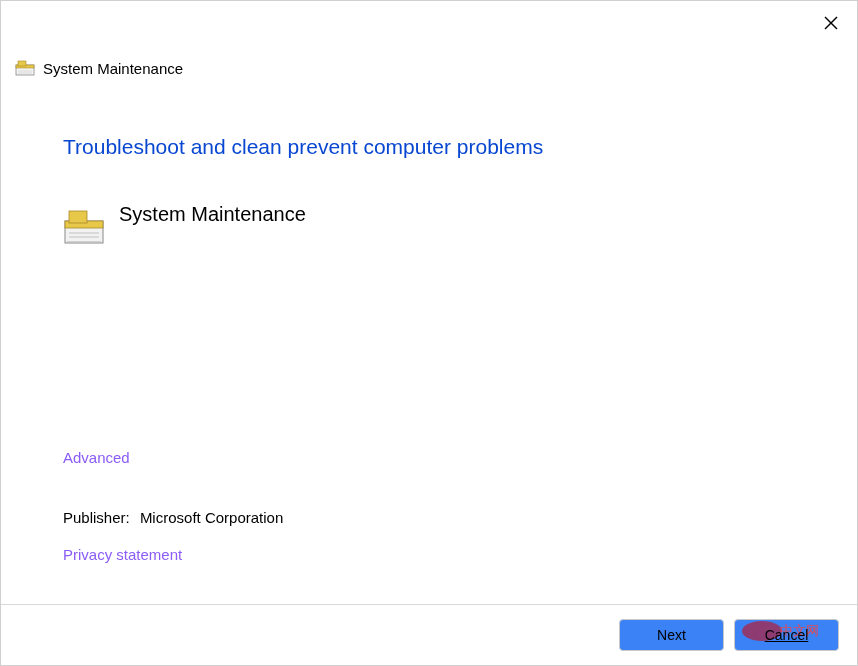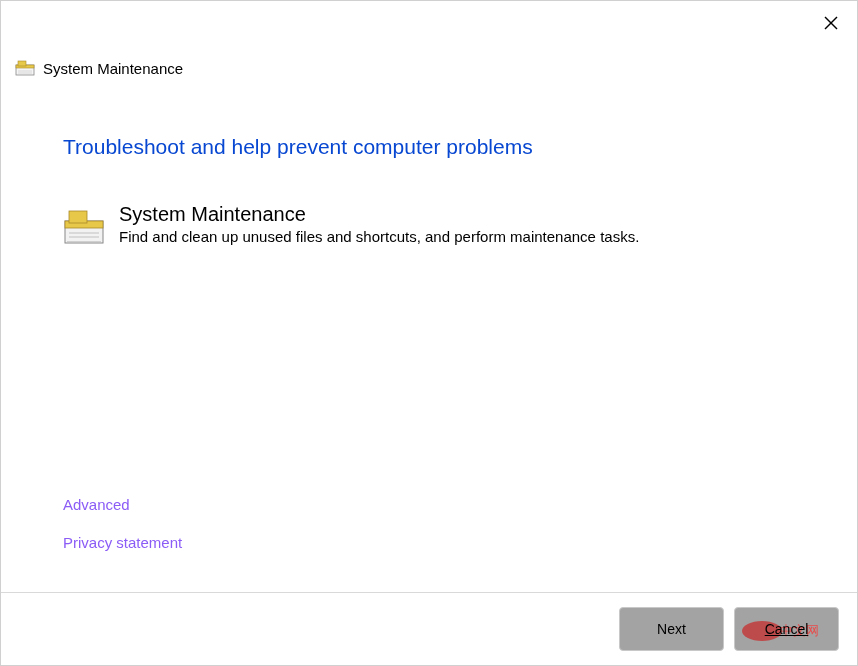--- a/index.html
+++ b/index.html
@@ -115,22 +115,22 @@
       border-top: 1px solid #d9d9d9;
       padding: 14px 18px;
       display: flex;
       justify-content: flex-end;
       gap: 10px;
       align-items: center;
       position: relative;
     }
     .btn {
       min-width: 105px;
-      height: 44px;
-      background: #a3a3a3;
+      height: 32px;
+      background: #3b82f6;
       border: 1px solid #c8c8c8;
       border-radius: 4px;
       font-size: 14px;
       color: #000;
       cursor: pointer;
       display: flex;
       align-items: center;
       justify-content: center;
       position: relative;
     }
@@ -188,41 +188,44 @@
       <rect x="1" y="6" width="18" height="3" fill="#e6c84a" stroke="#a8892a" stroke-width="0.6"></rect>
       <rect x="3" y="2" width="8" height="5" fill="#e6c84a" stroke="#a8892a" stroke-width="0.6"></rect>
       <line x1="3" y1="12" x2="17" y2="12" stroke="#bbb" stroke-width="0.5"></line>
       <line x1="3" y1="14" x2="17" y2="14" stroke="#bbb" stroke-width="0.5"></line>
     </svg>
   </span>
   <span class="header-title">System Maintenance</span>
 </div>
 
 <div class="content">
-  <h1 class="main-heading">Troubleshoot and help prevent computer problems</h1>
+  <h1 class="main-heading">Troubleshoot and clean prevent computer problems</h1>
 
   <div class="ts-row">
     <span class="ts-icon">
       <svg width="42" height="42" viewBox="0 0 42 42">
         <rect x="2" y="16" width="38" height="22" fill="#f2f2f2" stroke="#888" stroke-width="1"></rect>
         <rect x="2" y="16" width="38" height="7" fill="#e8c848" stroke="#a8892a" stroke-width="0.8"></rect>
         <rect x="6" y="6" width="18" height="12" fill="#e8c848" stroke="#a8892a" stroke-width="0.8"></rect>
         <line x1="6" y1="28" x2="36" y2="28" stroke="#c0c0c0" stroke-width="1"></line>
         <line x1="6" y1="32" x2="36" y2="32" stroke="#c0c0c0" stroke-width="1"></line>
         <rect x="4" y="36" width="34" height="1" fill="#d0d0d0"></rect>
       </svg>
     </span>
     <div class="ts-text">
       <div class="ts-title">System Maintenance</div>
-      <div class="ts-desc">Find and clean up unused files and shortcuts, and perform maintenance tasks.</div>
     </div>
   </div>
 
   <div class="bottom-links">
     <span class="link">Advanced</span>
+    <div class="publisher-row">
+      <span class="publisher-label">Publisher:</span>
+      <span class="publisher-name">Microsoft Corporation</span>
+    </div>
     <div class="privacy-row">
       <span class="link">Privacy statement</span>
     </div>
   </div>
 </div>
 
 <div class="footer">
   <button class="btn">
     <span>Next</span>
   </button>

